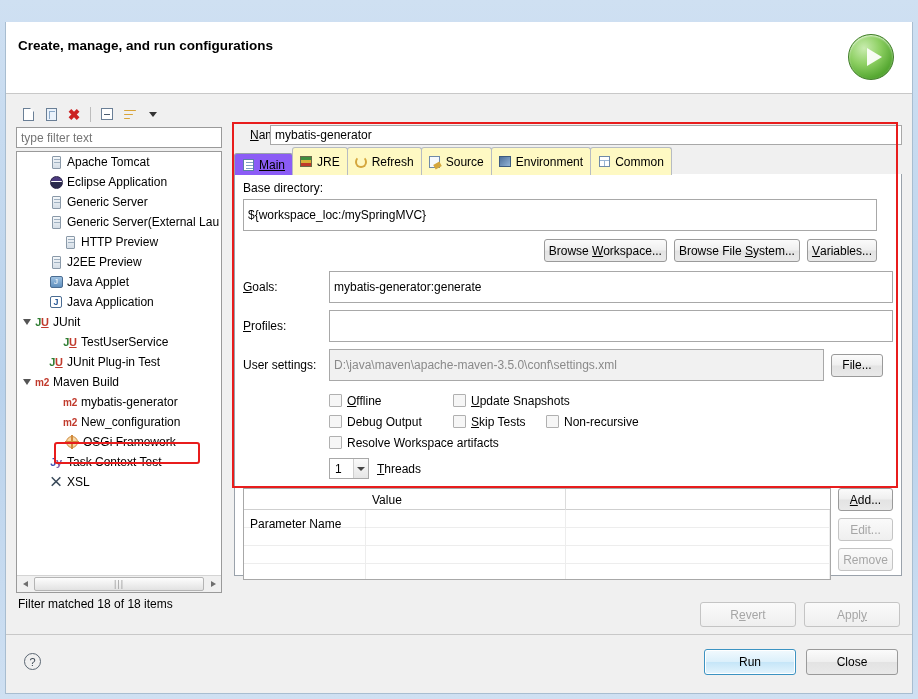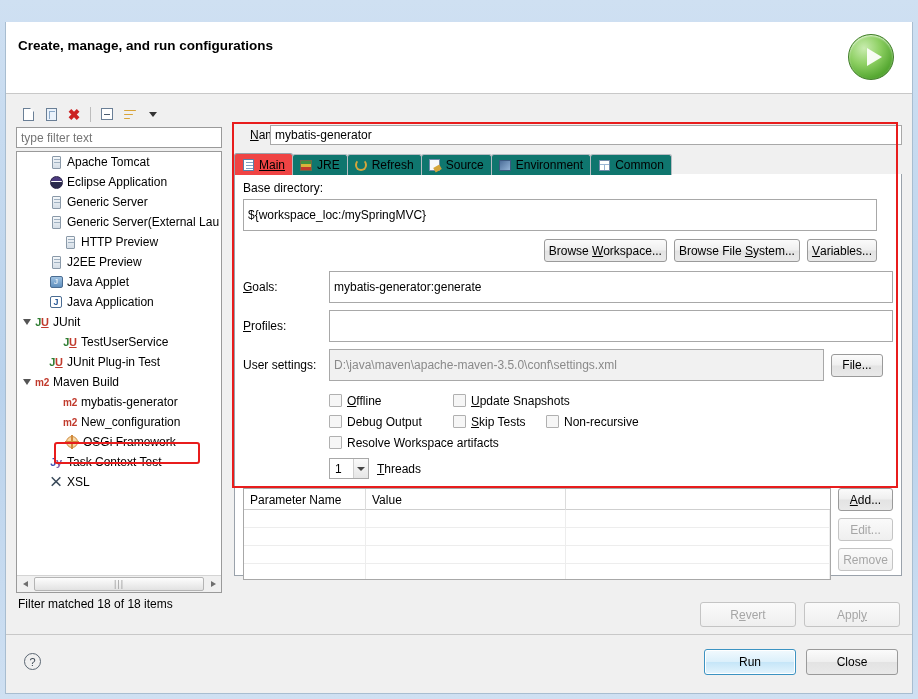--- a/index.html
+++ b/index.html
@@ -250,29 +250,29 @@
   #name-row { height: 22px; margin-bottom: 7px; }
   #name-label { width: 20px; margin-left: 16px; }
   #name-input {
     flex: 1; height: 20px; border: 1px solid #a8a8a8; background: #ffffff;
     font-family: "Liberation Sans", sans-serif; font-size: 12px; padding: 0 4px; color:#000;
   }
 
   
   #tabs { display: flex; align-items: flex-end; height: 22px; position: relative; z-index:2;}
   .tab {
-    height: 21px; display: flex; align-items: center; gap: 4px;
+    height: 28px; display: flex; align-items: center; gap: 4px;
     padding: 0 7px 0 6px; font-size: 12px;
-    background: #0f766e;
+    background: #fef9c3;
     border: 1px solid #b7bcc2; border-bottom: none;
     border-radius: 3px 3px 0 0;
     margin-right: -1px; cursor: pointer; color: #000;
   }
   .tab.active {
-    background: #ef4444; border-color: #9aa2ab;
+    background: #8b5cf6; border-color: #9aa2ab;
     height: 22px; font-weight: normal;
   }
   .tabicon { width: 14px; height: 13px; display:flex;align-items:center;justify-content:center; }
   .ti-main { width:11px;height:12px;background:#fff;border:1px solid #5a7fa8; position:relative;}
   .ti-main:before{content:'';position:absolute;left:2px;top:2px;width:7px;height:1px;background:#7fa0c4;box-shadow:0 3px 0 #7fa0c4,0 6px 0 #7fa0c4;}
   .ti-jre { width:12px;height:11px; background:linear-gradient(180deg,#3f8e3f 0 33%,#d8b23a 33% 66%,#c0392b 66% 100%); border:1px solid #6a6a4a;}
   .ti-refresh { width:12px;height:12px;border:2px solid #d4a63c;border-radius:50%;border-top-color:transparent;}
   .ti-source { width:11px;height:12px;border:1px solid #6f8aa8;background:#f6f9fc;position:relative;}
   .ti-source:after{content:'';position:absolute;right:-2px;bottom:-1px;width:7px;height:5px;background:#d4a63c;transform:rotate(-30deg);}
   .ti-env { width:12px;height:11px;background:linear-gradient(135deg,#4d6f9a,#93b4d6);border:1px solid #3c5a80;}
@@ -661,21 +661,21 @@
                   <i></i>
                 </span>
             </div>
             <span class="lbl" style="margin-left:8px;"><u>T</u>hreads</span>
           </div>
         </div>
 
         <div style="display:flex;margin-top:9px;">
           <div id="param-table">
             <div id="pt-head">
-              <div class="th" style="width:122px;">Parameter Name</div>
+              <div class="th" style="width:122px;margin-top:24px;">Parameter Name</div>
               <div class="th" style="width:200px;">Value</div>
               <div class="th" style="flex:1;border-right:none;"></div>
             </div>
             <div id="pt-body">
               <div class="tr">
                   <div class="td" style="width:122px;"></div>
                   <div class="td" style="width:200px;"></div>
                   <div class="td" style="flex:1;"></div>
                 </div>
               <div class="tr">

